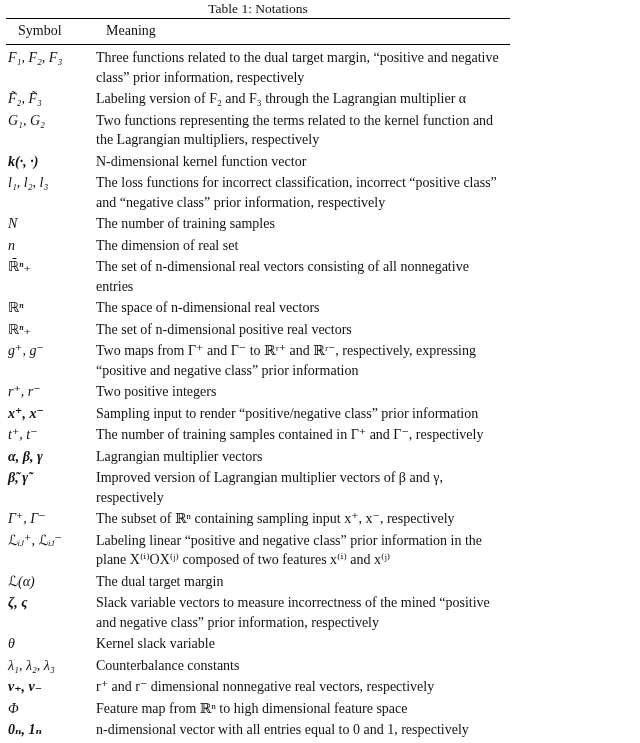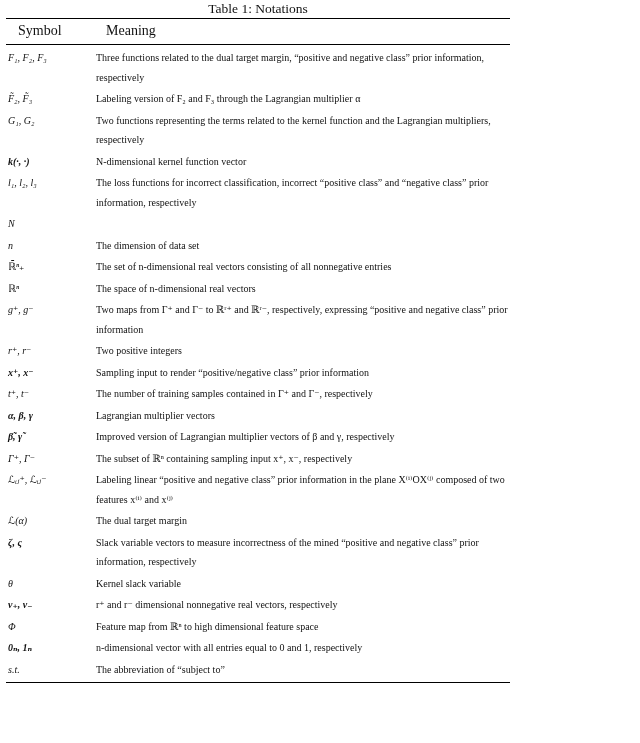--- a/index.html
+++ b/index.html
@@ -40,21 +40,21 @@
   }
   .header-row .hdr {
     font-weight: normal;
   }
   .tbody {
     padding: 2px 0 2px 0;
   }
   .row {
     display: grid;
     grid-template-columns: 88px 1fr;
-    font-size: 10px;
+    font-size: 14px;
     line-height: 19.5px;
     padding: 1px 2px;
   }
   .sym {
     font-style: italic;
     font-family: "Liberation Serif", "DejaVu Serif", "DejaVu Sans", serif;
     white-space: nowrap;
   }
   .sym.bold {
     font-weight: bold;
@@ -94,32 +94,37 @@
       <div class="row">
         <div class="sym bold">k(·, ·)</div>
         <div class="meaning">N-dimensional kernel function vector</div>
       </div>
       <div class="row">
         <div class="sym">l₁, l₂, l₃</div>
         <div class="meaning">The loss functions for incorrect classification, incorrect “positive class” and “negative class” prior information, respectively</div>
       </div>
       <div class="row">
         <div class="sym">N</div>
+        <div class="meaning">The number of training samples</div>
       </div>
       <div class="row">
         <div class="sym">n</div>
-        <div class="meaning">The dimension of data set</div>
+        <div class="meaning">The dimension of real set</div>
       </div>
       <div class="row">
         <div class="sym">ℝ̄ⁿ₊</div>
         <div class="meaning">The set of n-dimensional real vectors consisting of all nonnegative entries</div>
       </div>
       <div class="row">
         <div class="sym">ℝⁿ</div>
         <div class="meaning">The space of n-dimensional real vectors</div>
+      </div>
+      <div class="row">
+        <div class="sym">ℝⁿ₊</div>
+        <div class="meaning">The set of n-dimensional positive real vectors</div>
       </div>
       <div class="row">
         <div class="sym">g⁺, g⁻</div>
         <div class="meaning">Two maps from Γ⁺ and Γ⁻ to ℝʳ⁺ and ℝʳ⁻, respectively, expressing “positive and negative class” prior information</div>
       </div>
       <div class="row">
         <div class="sym">r⁺, r⁻</div>
         <div class="meaning">Two positive integers</div>
       </div>
       <div class="row">
@@ -152,20 +157,24 @@
       </div>
       <div class="row">
         <div class="sym bold">ζ, ς</div>
         <div class="meaning">Slack variable vectors to measure incorrectness of the mined “positive and negative class” prior information, respectively</div>
       </div>
       <div class="row">
         <div class="sym">θ</div>
         <div class="meaning">Kernel slack variable</div>
       </div>
       <div class="row">
+        <div class="sym">λ₁, λ₂, λ₃</div>
+        <div class="meaning">Counterbalance constants</div>
+      </div>
+      <div class="row">
         <div class="sym bold">v₊, v₋</div>
         <div class="meaning">r⁺ and r⁻ dimensional nonnegative real vectors, respectively</div>
       </div>
       <div class="row">
         <div class="sym">Φ</div>
         <div class="meaning">Feature map from ℝⁿ to high dimensional feature space</div>
       </div>
       <div class="row">
         <div class="sym bold">0ₙ, 1ₙ</div>
         <div class="meaning">n-dimensional vector with all entries equal to 0 and 1, respectively</div>

